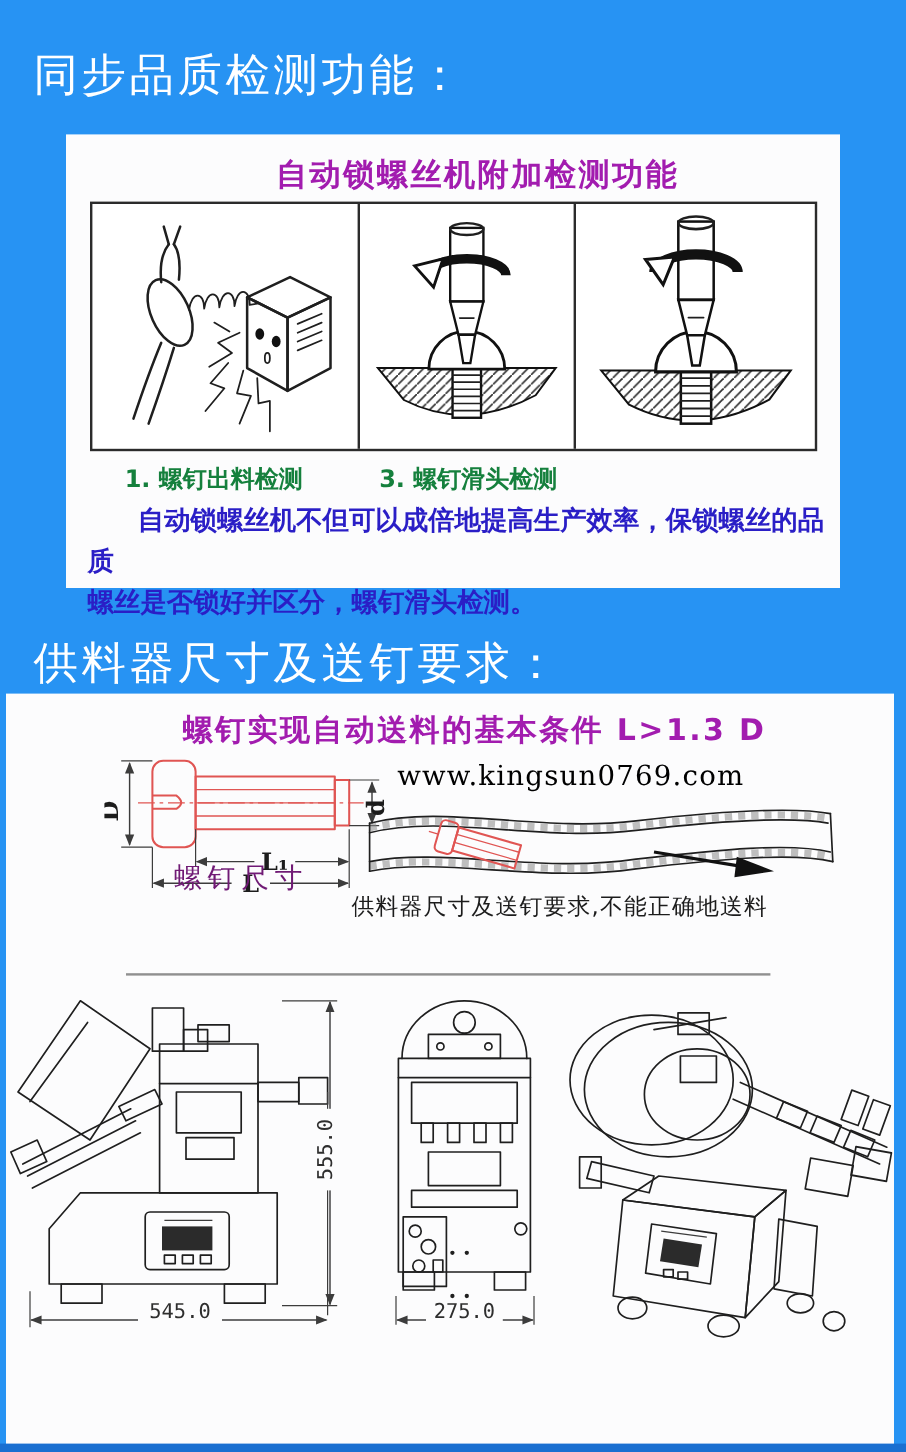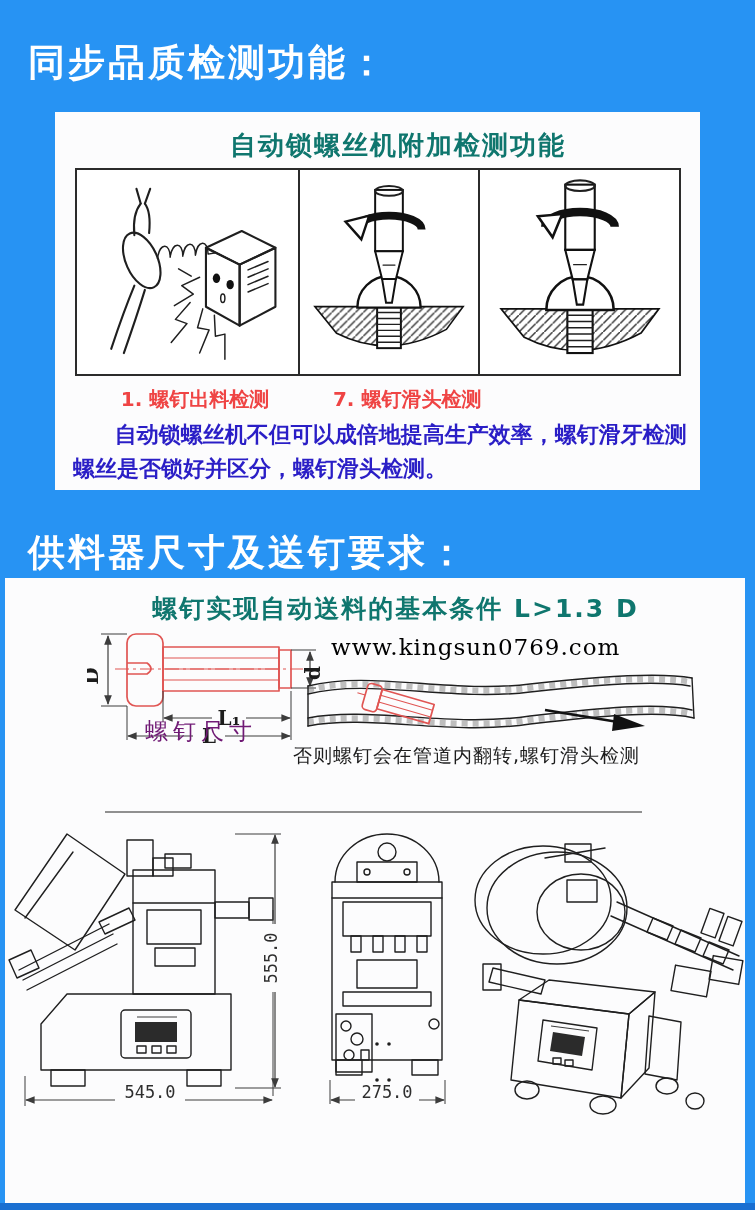--- a/index.html
+++ b/index.html
@@ -1,37 +1,37 @@
 <!DOCTYPE html>
 <html><head>
 <meta charset="utf-8">
 <style>
   * { margin:0; padding:0; box-sizing:border-box; }
   html,body { background:#2793f3; }
   .page { position:relative; width:755px; height:1210px; overflow:hidden;
           background:#2793f3; font-family:"DejaVu Sans","Liberation Sans",sans-serif; }
-  .heading { position:absolute; left:28px; color:#ffffff; font-weight:bold;
+  .heading { position:absolute; left:28px; color:#ffffff; font-weight:normal;
              font-size:37px; letter-spacing:3px; white-space:nowrap; }
   .h1 { top:38px; }
   .h2 { top:512px;margin-top:16px; }
   .panel { position:absolute; background:#fcfcfd; }
   .panel1 { left:55px; top:112px; width:645px; height:378px; }
   .panel2 { left:5px;  top:578px; width:740px; height:693px; }
-  .red-title { position:absolute; width:100%; text-align:center; color:#0f766e;
+  .red-title { position:absolute; width:100%; text-align:center; color:#a21caf;
                font-weight:bold; letter-spacing:2px; white-space:nowrap;padding-left:41px; }
   .p1-title { top:16px; font-size:26px; }
   .p2-title { top:14px; font-size:25px; }
   .figrow { position:absolute; left:20px; top:56px; width:606px; height:208px;
             display:flex; border:2px solid #2b2b2b; background:#ffffff; }
   .figcell { border-right:2px solid #2b2b2b; display:flex; align-items:center;
              justify-content:center; overflow:hidden; }
   .figcell:last-child { border-right:none; }
   .c1 { flex:0 0 37%; } .c2 { flex:0 0 30%; } .c3 { flex:0 0 33%; }
-  .caprow { position:absolute; left:28px; top:274px; width:606px; display:flex;
-            font-weight:bold; font-size:20px; color:#ef4444; }
+  .caprow { position:absolute; left:11px; top:274px; width:606px; display:flex;
+            font-weight:bold; font-size:20px; color:#15803d; }
   .cap { text-align:center; white-space:nowrap; }
   .note { position:absolute; left:18px; top:306px; width:614px; color:#2a1ec6;
           font-weight:bold; font-size:22px; line-height:1.55; }
   .note-l1 { text-indent:1.9em; }
   .watermark { position:absolute; left:326px; top:56px; font-size:23px; color:#000000;
                letter-spacing:1px; font-family:"DejaVu Serif","Liberation Serif",serif; }
   .screw-caption { position:absolute; left:140px; top:138px; font-size:23px;
                    color:#701a75; letter-spacing:5px; }
   .pipe-note { position:absolute; left:288px; top:165px; font-size:19px; color:#1c1c1c;
                letter-spacing:1px; white-space:nowrap; }
@@ -121,25 +121,25 @@
           <polygon points="50,42 73,40 64,62" fill="#fff" stroke="#111" stroke-width="2.4"></polygon>
           <polygon points="76,74 104,74 97,102 83,102" fill="#fff" stroke="#111" stroke-width="2"></polygon>
           <line class="lt" x1="84" y1="88" x2="96" y2="88"></line>
           <polygon points="83,102 97,102 93,126 87,126" fill="#fff" stroke="#111" stroke-width="2"></polygon>
         </svg>
       </div>
     </div>
 
     <div class="caprow">
       <div class="cap c1">1. 螺钉出料检测</div>
-      <div class="cap c3">7. 螺钉滑头检测</div>
+      <div class="cap c3">3. 螺钉滑头检测</div>
     </div>
 
     <div class="note">
-      <div class="note-l1">自动锁螺丝机不但可以成倍地提高生产效率，螺钉滑牙检测</div>
+      <div class="note-l1">自动锁螺丝机不但可以成倍地提高生产效率，保锁螺丝的品质</div>
       <div>螺丝是否锁好并区分，螺钉滑头检测。</div>
     </div>
   </div>
 
   <div class="heading h2">供料器尺寸及送钉要求：</div>
 
   <div class="panel panel2">
     <div class="red-title p2-title">螺钉实现自动送料的基本条件 L&gt;1.3 D</div>
 
     <svg class="abs" style="left:82px; top:40px;" width="235" height="140" viewBox="0 0 235 140">
@@ -184,21 +184,21 @@
         <rect class="red" x="-36" y="-12" width="15" height="27" rx="4"></rect>
         <path class="redthin" d="M-36,1 h-8"></path>
         <rect class="red" x="-21" y="-9" width="54" height="20"></rect>
         <path class="redthin" d="M-21,-3 H33 M-21,4 H33"></path>
       </g>
       <line x1="245" y1="46" x2="318" y2="58" stroke="#111" stroke-width="2.6"></line>
       <polygon points="314,50 345,62 312,67" fill="#111"></polygon>
     </svg>
 
     <div class="screw-caption">螺钉尺寸</div>
-    <div class="pipe-note">否则螺钉会在管道内翻转,螺钉滑头检测</div>
+    <div class="pipe-note">供料器尺寸及送钉要求,不能正确地送料</div>
     <div class="divider"></div>
 
     <svg class="abs" style="left:0; top:240px;" width="740" height="300" viewBox="0 0 740 300">
       <defs>
         <marker id="arrD" viewBox="0 0 10 10" refX="9" refY="5" markerWidth="8" markerHeight="8" orient="auto-start-reverse">
           <path d="M0,1 L10,5 L0,9 z" fill="#3c3c3c"></path>
         </marker>
       </defs>
 
       <g>

